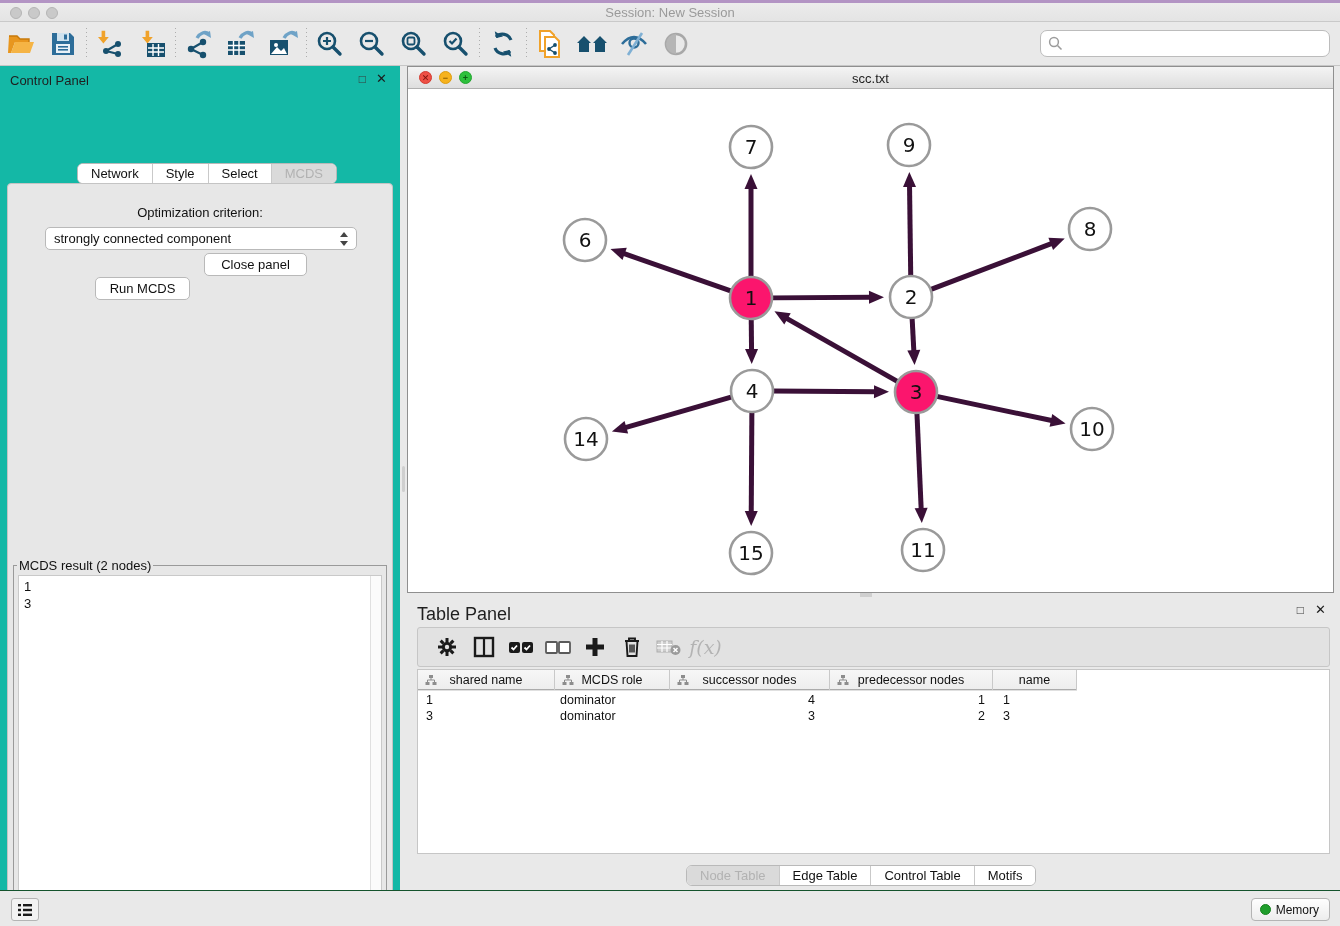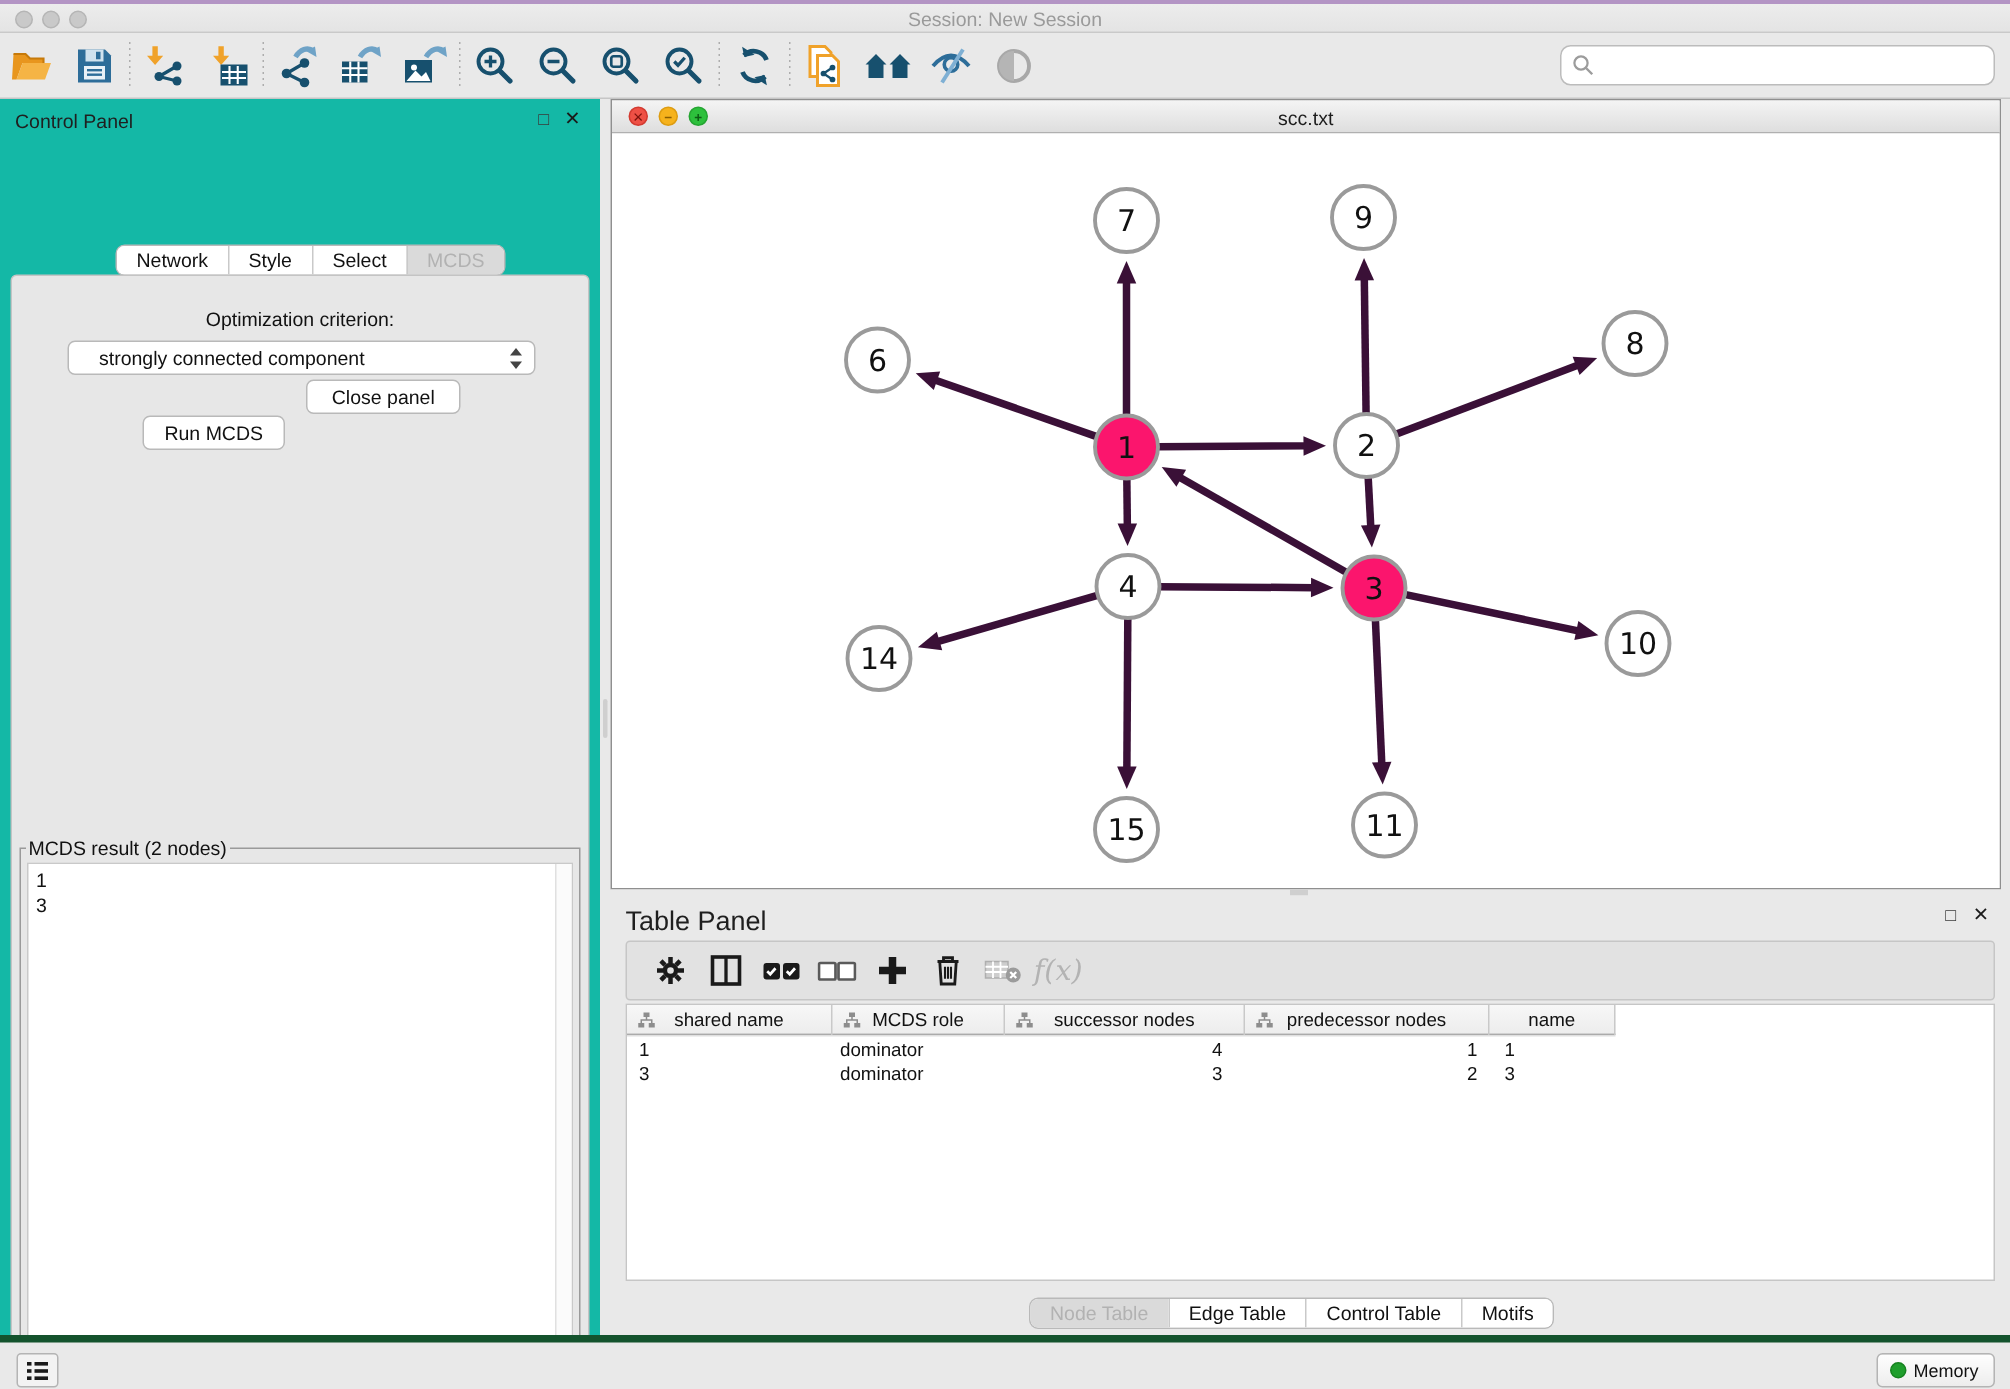--- a/index.html
+++ b/index.html
@@ -40,21 +40,21 @@
     border-left:1px solid #c9c9c9; white-space:nowrap; }
   .tabstrip .tab:first-child { border-left:none; }
   .tabstrip .tab.active { background:#dadada; color:#b2b2b2; }
   #cp-tabs { left:77px; top:97px; }
 
   .cp-content { position:absolute; left:7px; top:117px; width:386px; height:760px;
     border:1px solid #c4c4c4; border-radius:4px; background:#e7e7e7; }
   .opt-label { position:absolute; left:0; width:100%; top:21px; text-align:center; font-size:13px; color:#111; }
   .opt-select { position:absolute; left:37px; top:43px; width:312px; height:23px; background:#fff;
     border:1px solid #b9b9b9; border-radius:5px; font-size:13px; color:#111;
-    display:flex; align-items:center; padding-left:20px; }
+    display:flex; align-items:center; padding-left:8px; }
   .opt-select .stepper { position:absolute; right:7px; top:3px; width:9px; height:16px; }
   .opt-select .stepper i { position:absolute; left:0; width:0; height:0;
     border-left:4.5px solid transparent; border-right:4.5px solid transparent; }
   .opt-select .stepper i.up { top:1px; border-bottom:5px solid #444; }
   .opt-select .stepper i.dn { bottom:1px; border-top:5px solid #444; }
   .cp-btn { position:absolute; top:69px; height:23px; background:#fff; border:1px solid #b9b9b9;
     border-radius:5px; font-size:13px; color:#111; display:flex; align-items:center; justify-content:center; }
   #btn-run { left:87px; width:95px;margin-top:24px; }
   #btn-close { left:196px; width:103px; }
 
@@ -101,21 +101,21 @@
   .th-cell { position:relative; height:20px; border-right:1px solid #c9c9c9; font-size:12.5px; color:#111;
     display:flex; align-items:center; justify-content:center; }
   .th-cell .tree-ic { position:absolute; left:7px; top:4px; }
   .tbl-row { position:absolute; left:0; height:16px; display:flex; font-size:12.5px; color:#111; }
   .td-cell { height:16px; line-height:16px; overflow:hidden; white-space:nowrap; }
 
   #tbl-tabs { left:279px; top:268px; position:absolute; }
 
   
   .statusbar { position:absolute; left:0; top:890px; width:1340px; height:36px;
-    background:#e9e9e9; border-top:5px solid #14532d; }
+    background:#e9e9e9; border-top:1px solid #14532d; }
   .sb-left-btn { position:absolute; left:11px; top:7px; width:28px; height:23px; background:#f3f3f3;
     border:1px solid #b4b4b4; border-radius:3px; display:flex; align-items:center; justify-content:center; }
   .sb-mem-btn { position:absolute; right:10px; top:7px; height:23px; padding:0 10px 0 8px;
     background:linear-gradient(#fefefe,#ededed); border:1px solid #b4b4b4; border-radius:4px;
     display:flex; align-items:center; gap:5px; font-size:12px; color:#111; }
   .mem-dot { width:11px; height:11px; border-radius:50%; background:#1f9e2c; border:1px solid #16821f; }
 </style>
 </head>
 <body>
 

